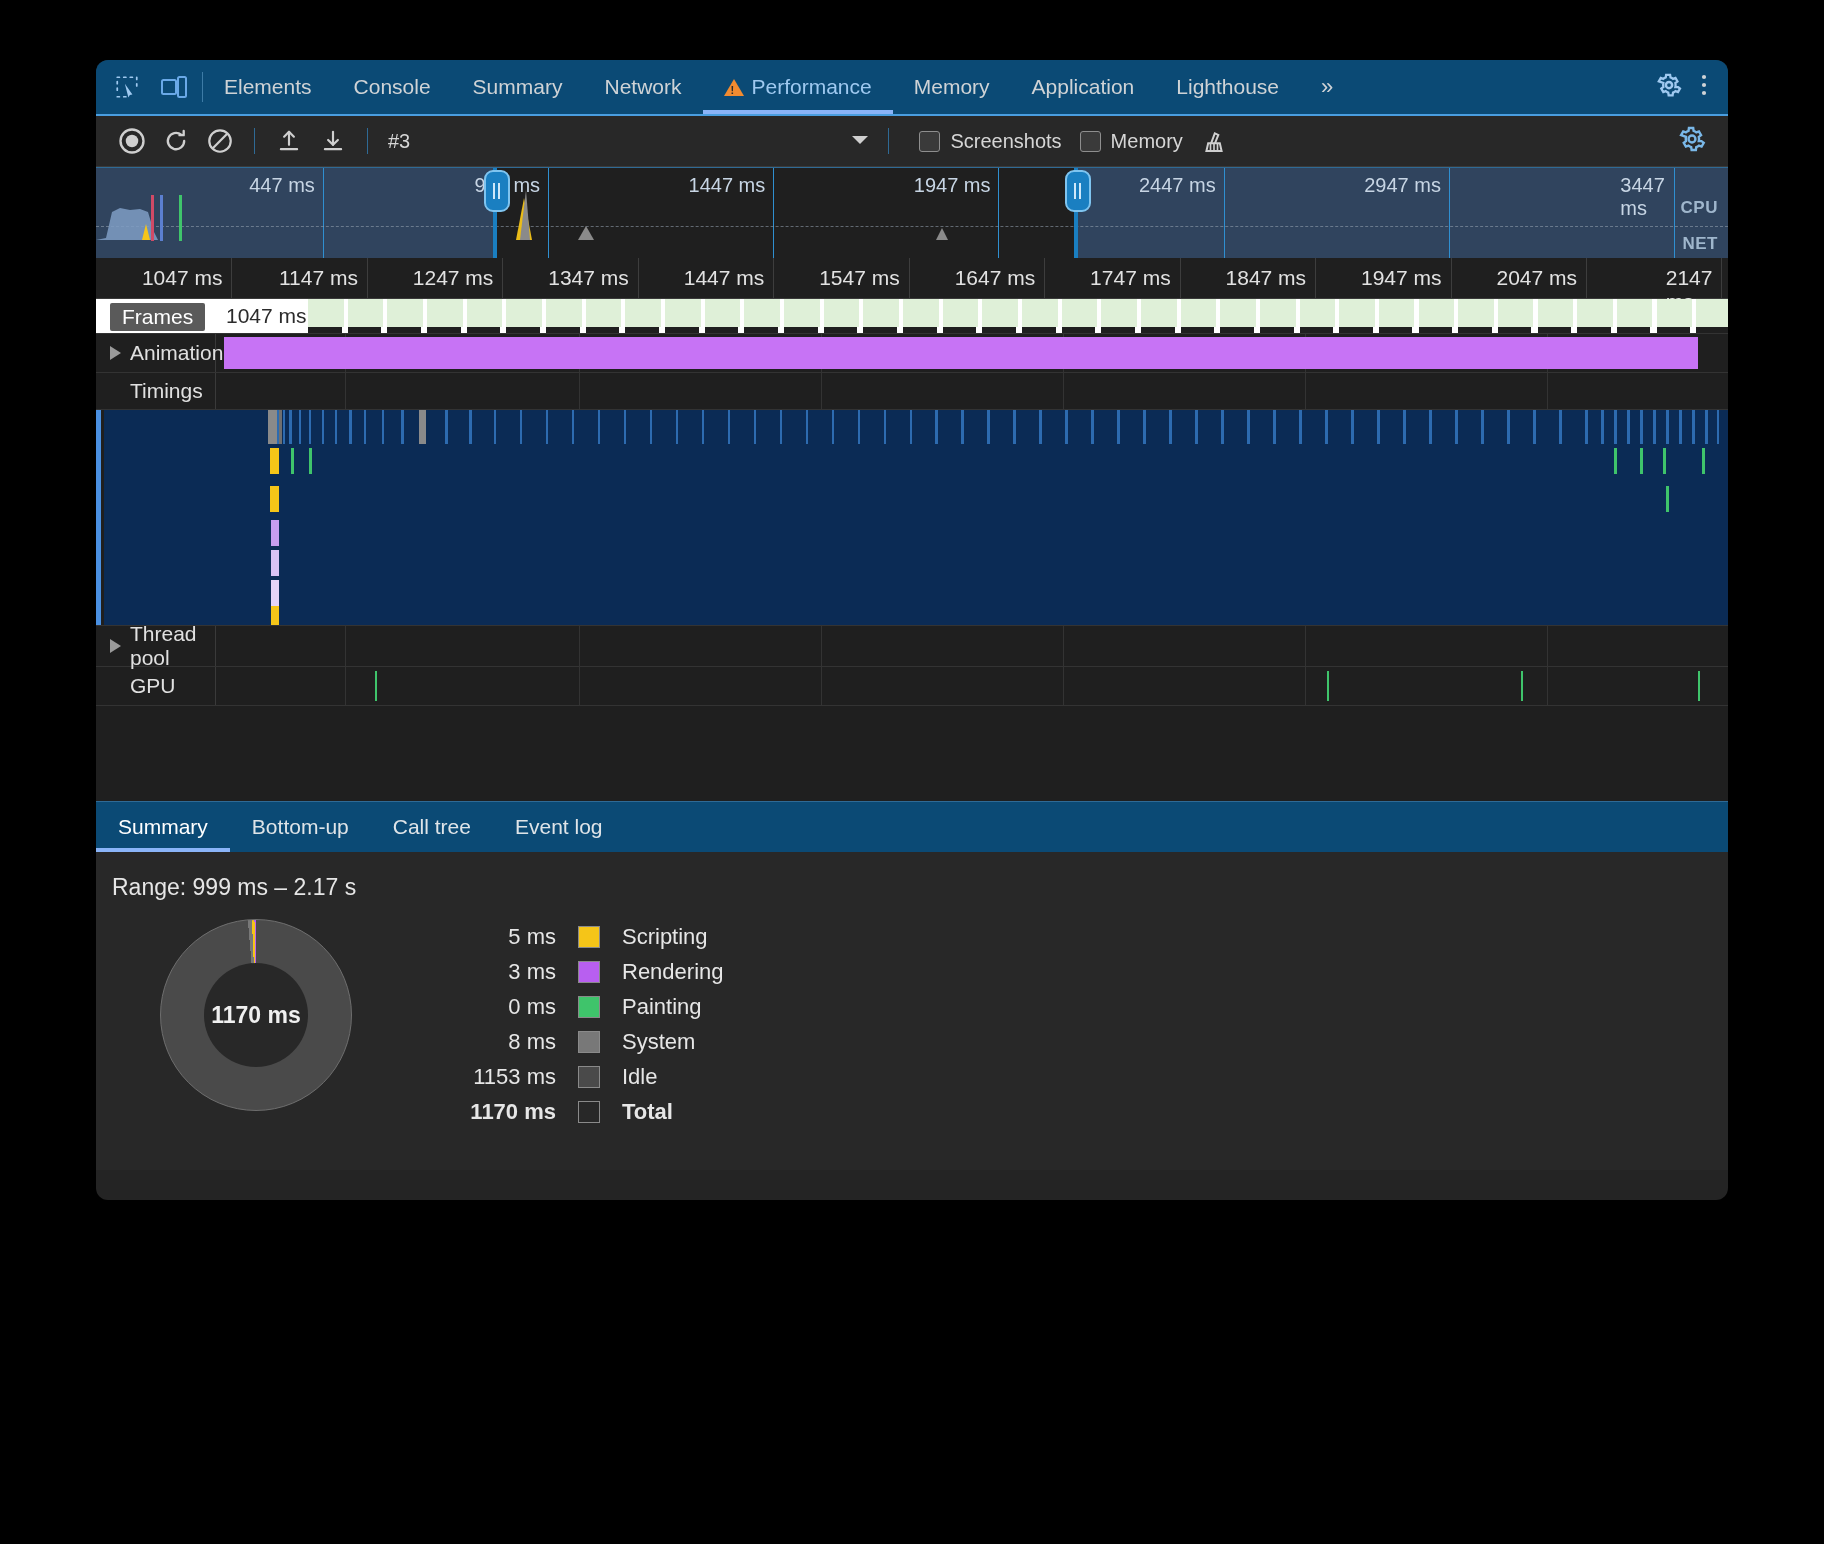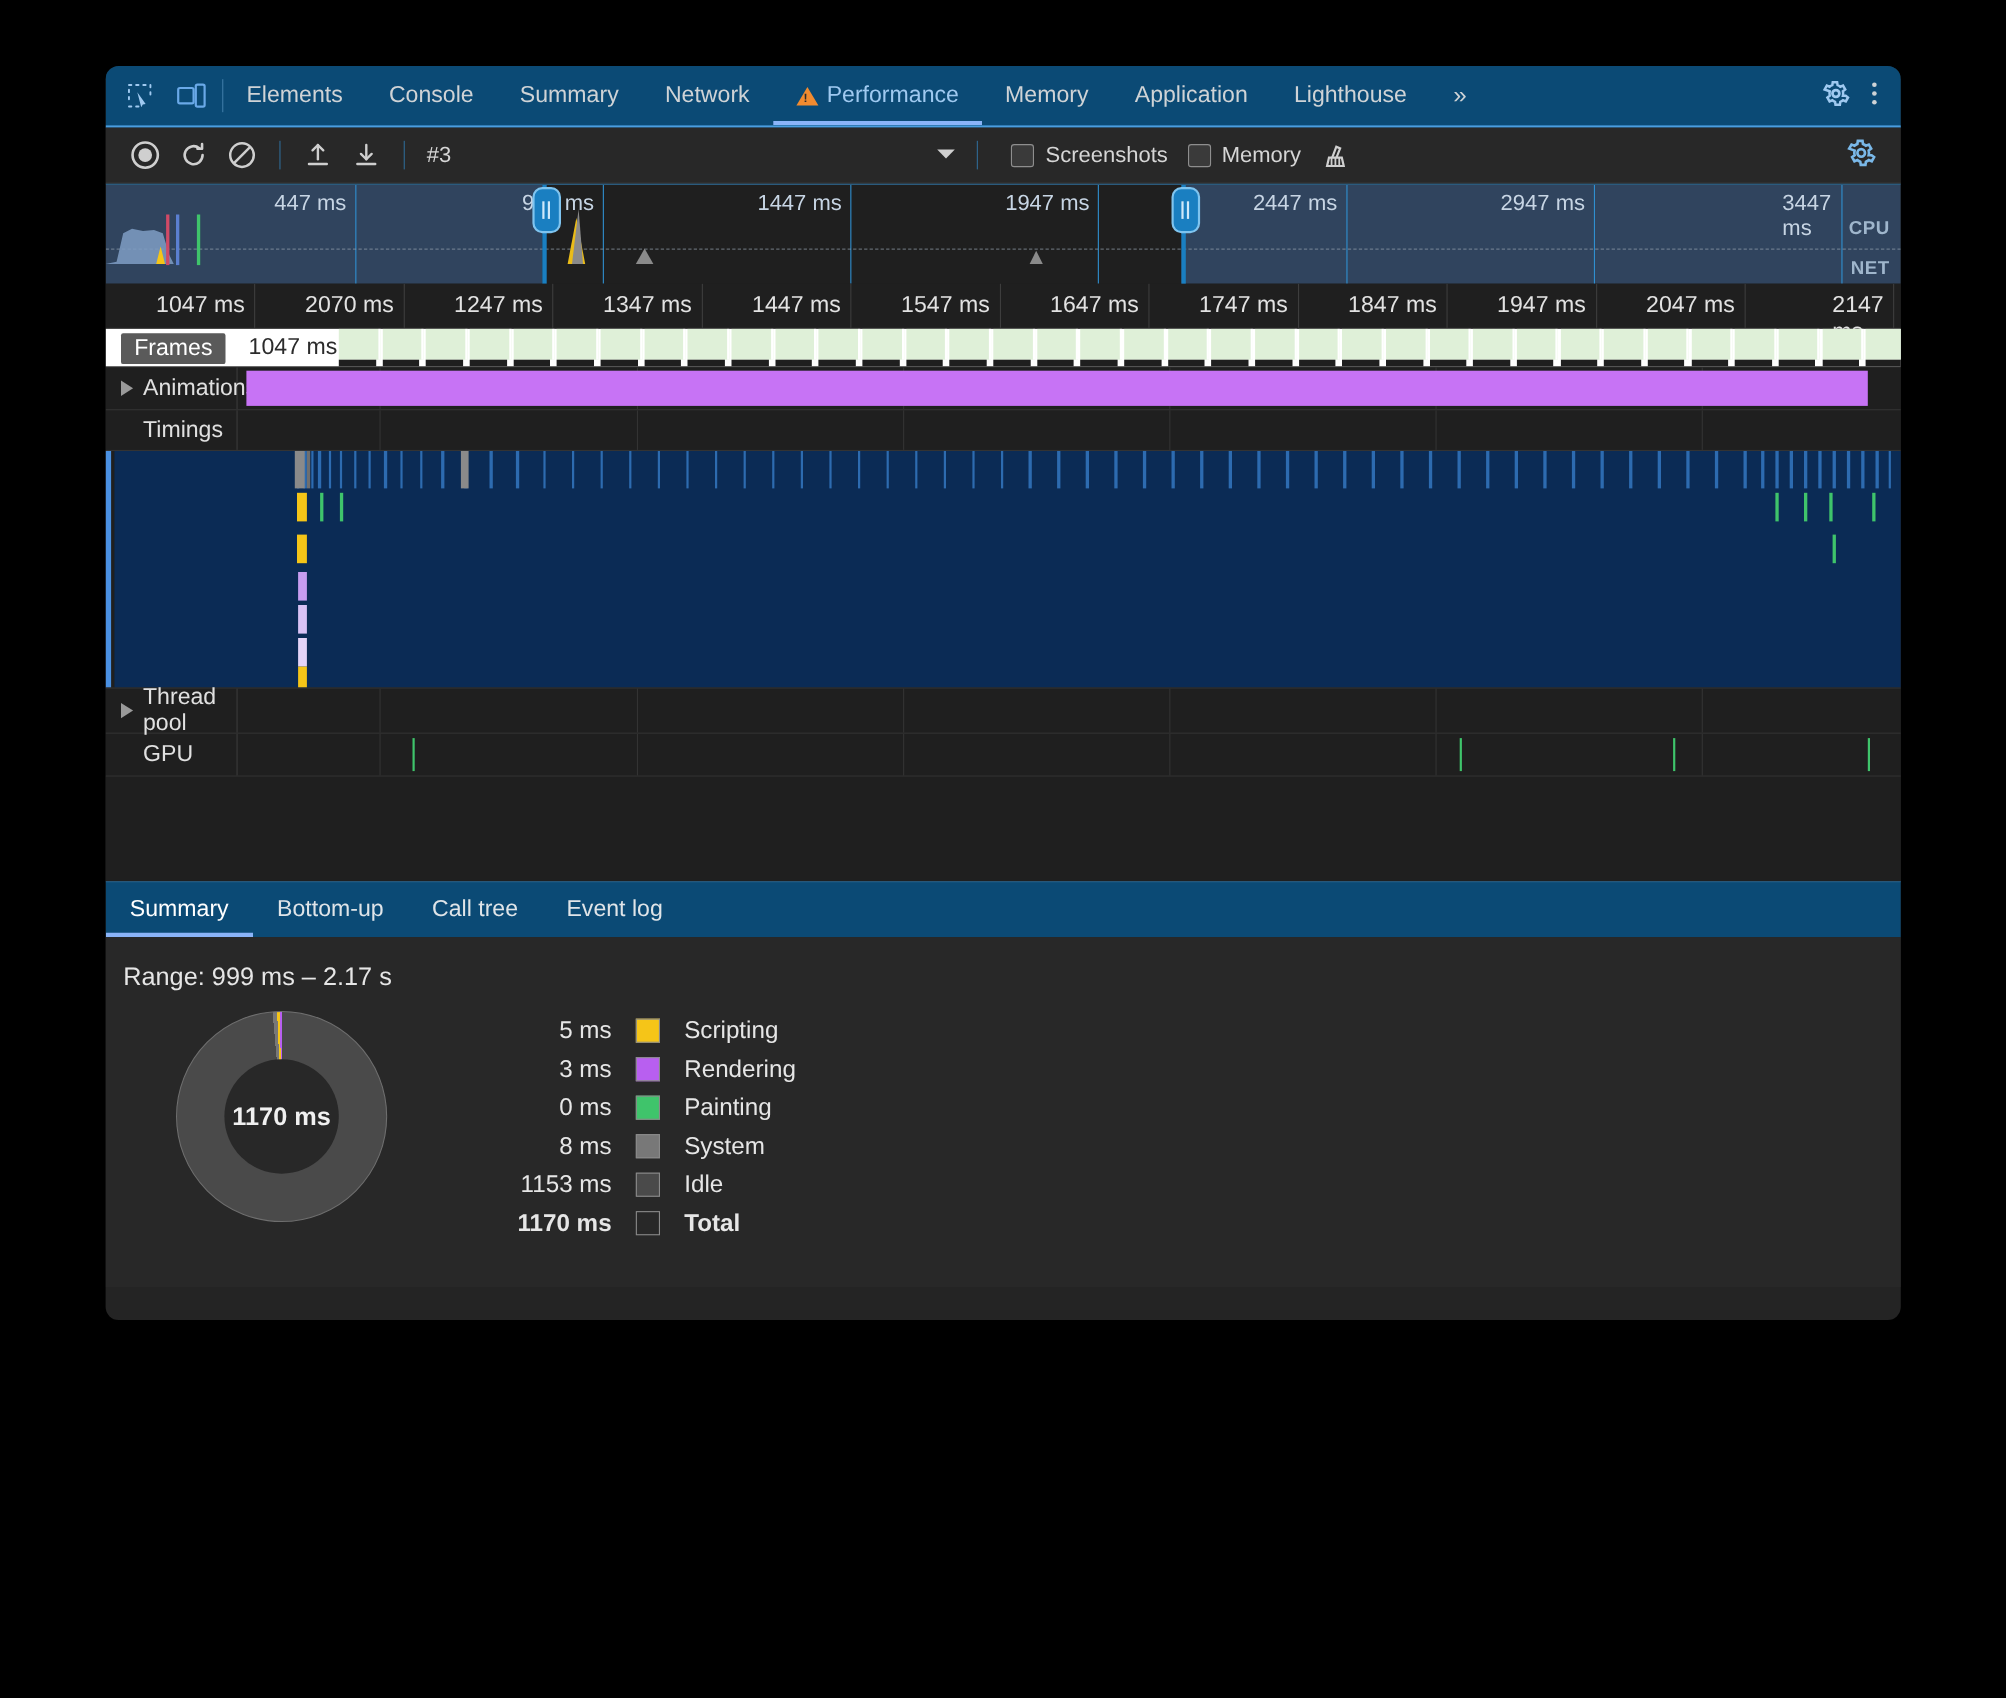--- a/index.html
+++ b/index.html
@@ -311,21 +311,21 @@
           <i></i>
           <i></i>
         </span>
     </div>
   </div>
 
   <div class="ruler">
     <div class="tick" style="left:8.3%"></div>
       <div class="rl" style="left:8.3%">1047 ms</div>
     <div class="tick" style="left:16.6%"></div>
-      <div class="rl" style="left:16.6%">2070 ms</div>
+      <div class="rl" style="left:16.6%">1147 ms</div>
     <div class="tick" style="left:24.9%"></div>
       <div class="rl" style="left:24.9%">1247 ms</div>
     <div class="tick" style="left:33.2%"></div>
       <div class="rl" style="left:33.2%">1347 ms</div>
     <div class="tick" style="left:41.5%"></div>
       <div class="rl" style="left:41.5%">1447 ms</div>
     <div class="tick" style="left:49.8%"></div>
       <div class="rl" style="left:49.8%">1547 ms</div>
     <div class="tick" style="left:58.1%"></div>
       <div class="rl" style="left:58.1%">1647 ms</div>

